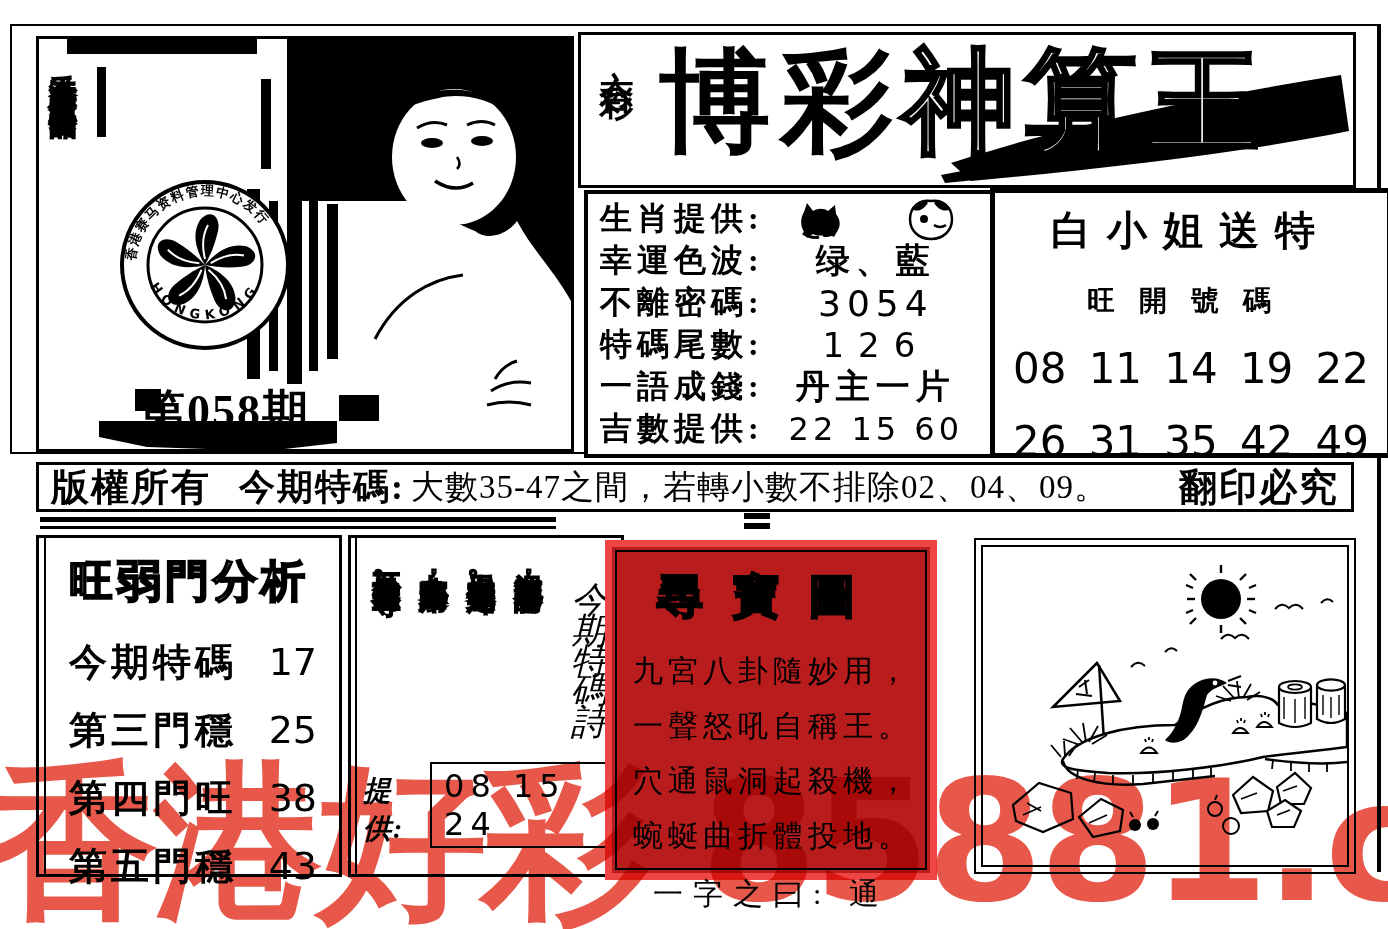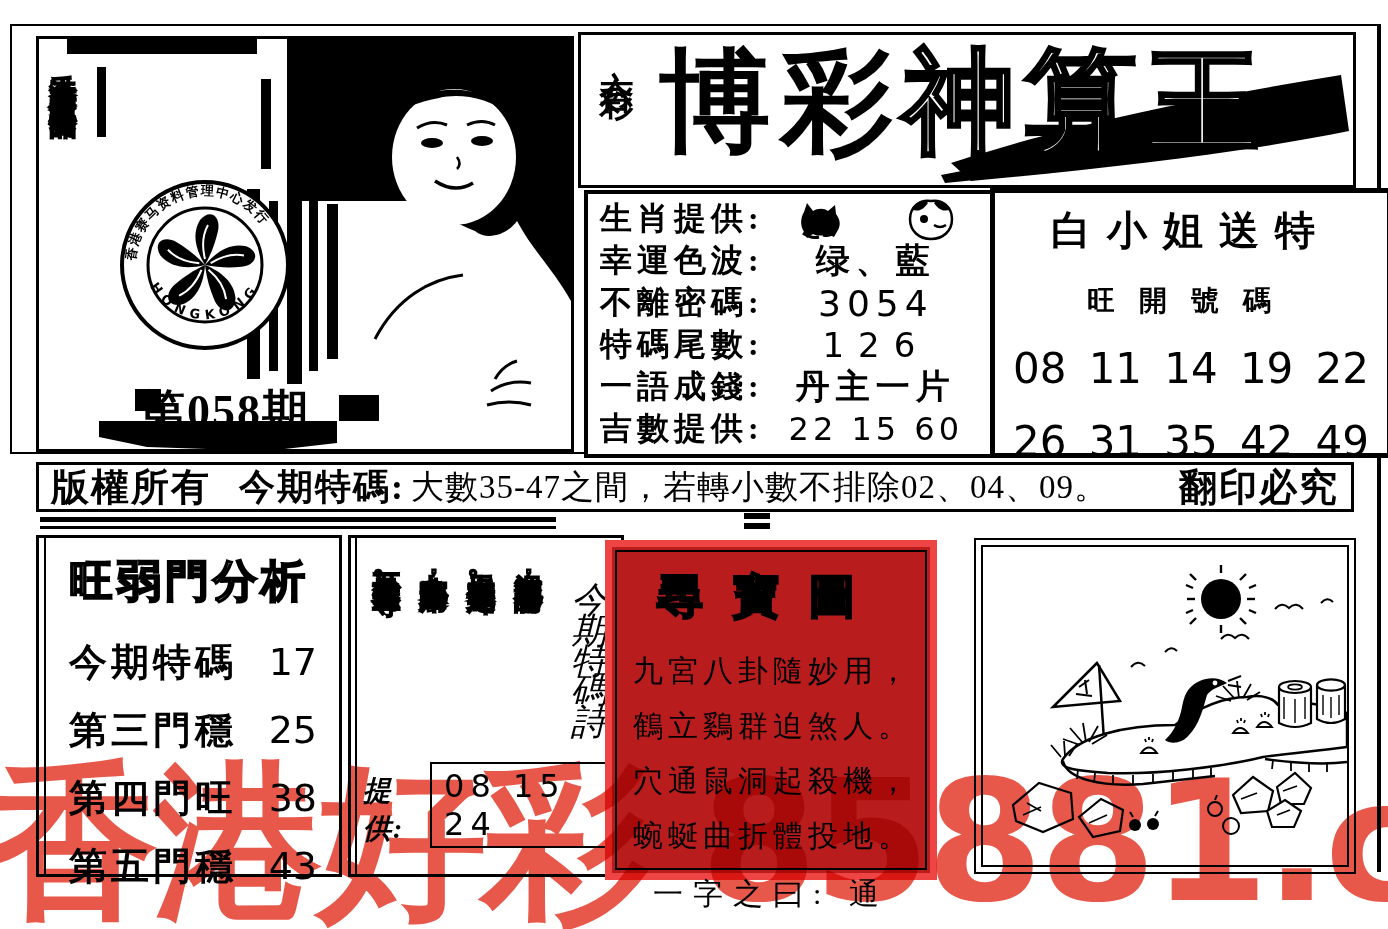--- a/index.html
+++ b/index.html
@@ -287,21 +287,21 @@
       <span class="provide-label">提供:</span>
       <span class="num-box">08 15 24</span>
     </div>
   </div>
 
   <div class="abs treasure-box">
     <div class="treasure-inner">
       <div class="treasure-title">尋寶圖</div>
       <div class="treasure-lines">
         <div>九宮八卦隨妙用，</div>
-        <div>鶴立鷄群迫煞人。</div>
+        <div>一聲怒吼自稱王。</div>
         <div>穴通鼠洞起殺機，</div>
         <div>蜿蜒曲折體投地。</div>
       </div>
       <div class="treasure-footer">一字之曰: 通</div>
     </div>
   </div>
 
   <div class="abs map-box">
     <div class="map-inner">
       <svg width="364" height="318" viewBox="0 0 364 318">

